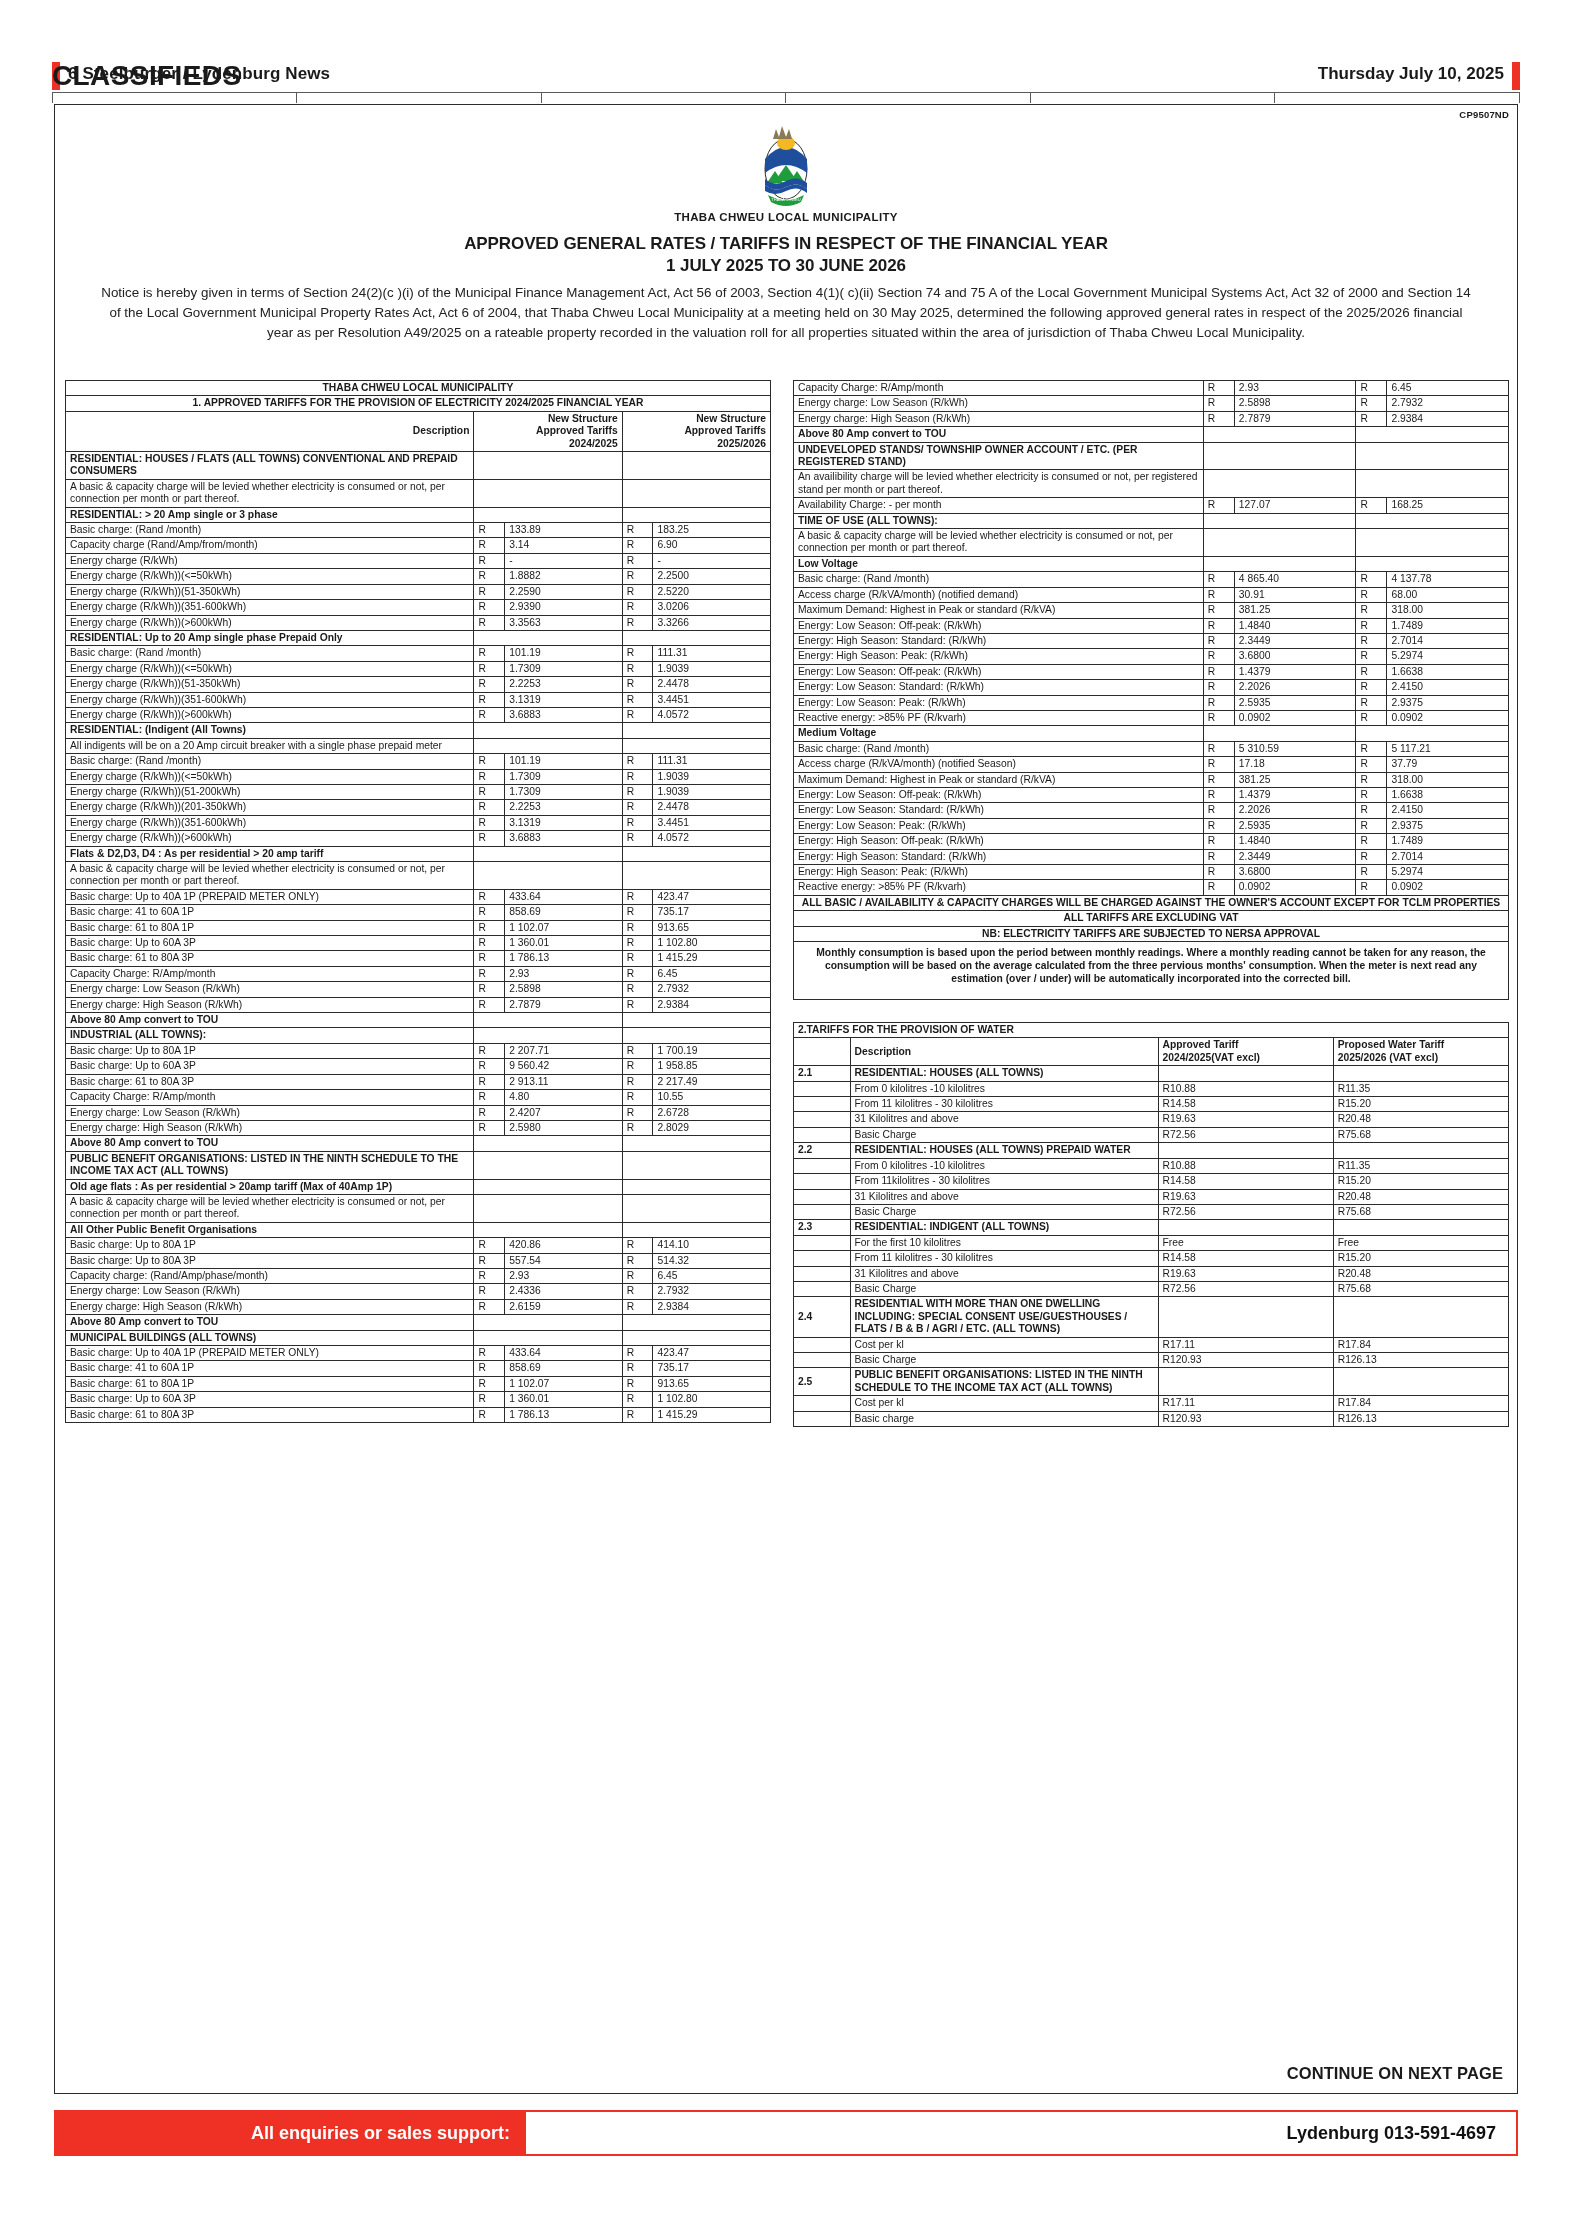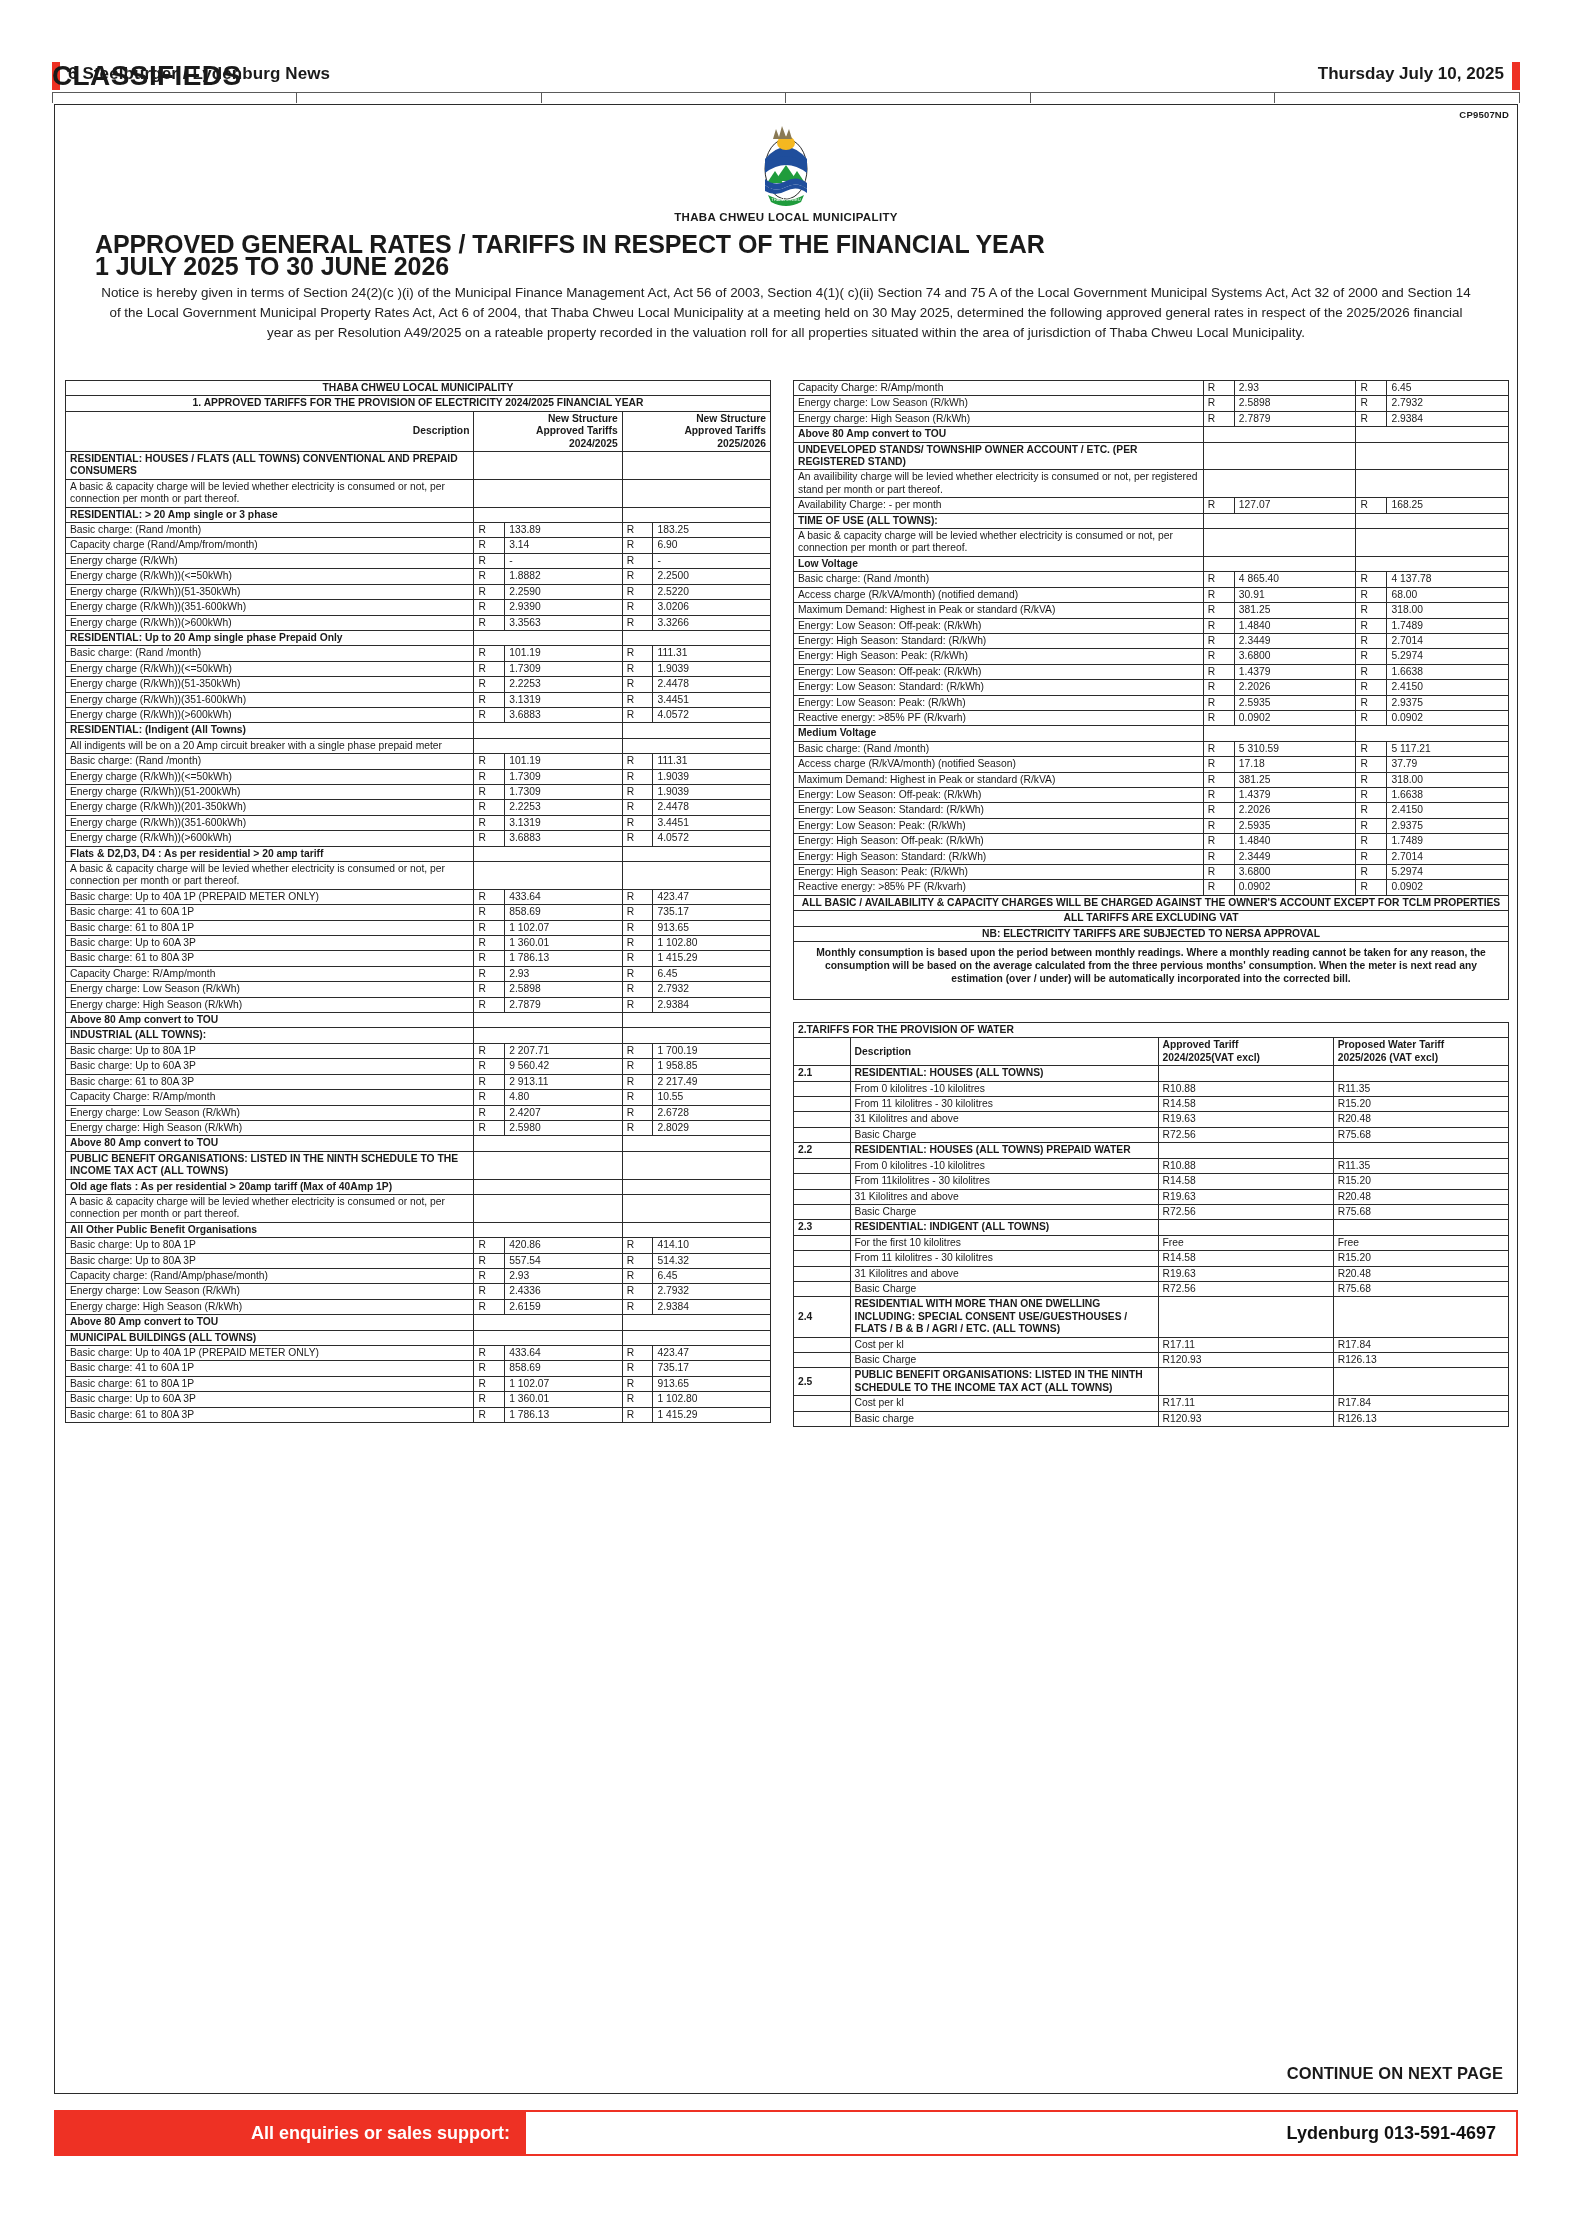--- a/index.html
+++ b/index.html
@@ -21,21 +21,21 @@
 
   
   .advert{position:absolute;left:54px;top:104px;width:1464px;height:1990px;border:1px solid #2b2b2b;box-sizing:border-box;background:#fff;}
   .code{position:absolute;right:8px;top:4px;font-size:9.5px;font-weight:700;letter-spacing:.2px;}
 
   
   .crest-wrap{position:absolute;left:0;right:0;top:16px;text-align:center;}
   .crest{display:inline-block;width:66px;height:86px;}
   .muni-name{position:absolute;left:0;right:0;top:106px;text-align:center;font-size:11.5px;font-weight:700;letter-spacing:.35px;}
 
-  .ad-title{position:absolute;left:40px;right:40px;top:128px;text-align:left;font-size:25px;font-weight:800;line-height:22px;letter-spacing:-.1px;}
+  .ad-title{position:absolute;left:40px;right:40px;top:128px;text-align:center;font-size:17px;font-weight:800;line-height:22px;letter-spacing:-.1px;}
   .ad-notice{position:absolute;left:46px;right:46px;top:178px;text-align:center;font-size:13.4px;line-height:20px;color:#222;}
 
   
   .cols{position:absolute;left:10px;top:275px;width:1444px;}
   .col-l{position:absolute;left:0;top:0;width:706px;}
   .col-r{position:absolute;left:728px;top:0;width:716px;}
 
   table.t{border-collapse:collapse;width:100%;table-layout:fixed;}
   table.t td{border:1px solid #2b2b2b;padding:1px 4px;font-size:10.3px;line-height:12.4px;vertical-align:middle;height:15px;box-sizing:border-box;}
   td.bold{font-weight:700;}

